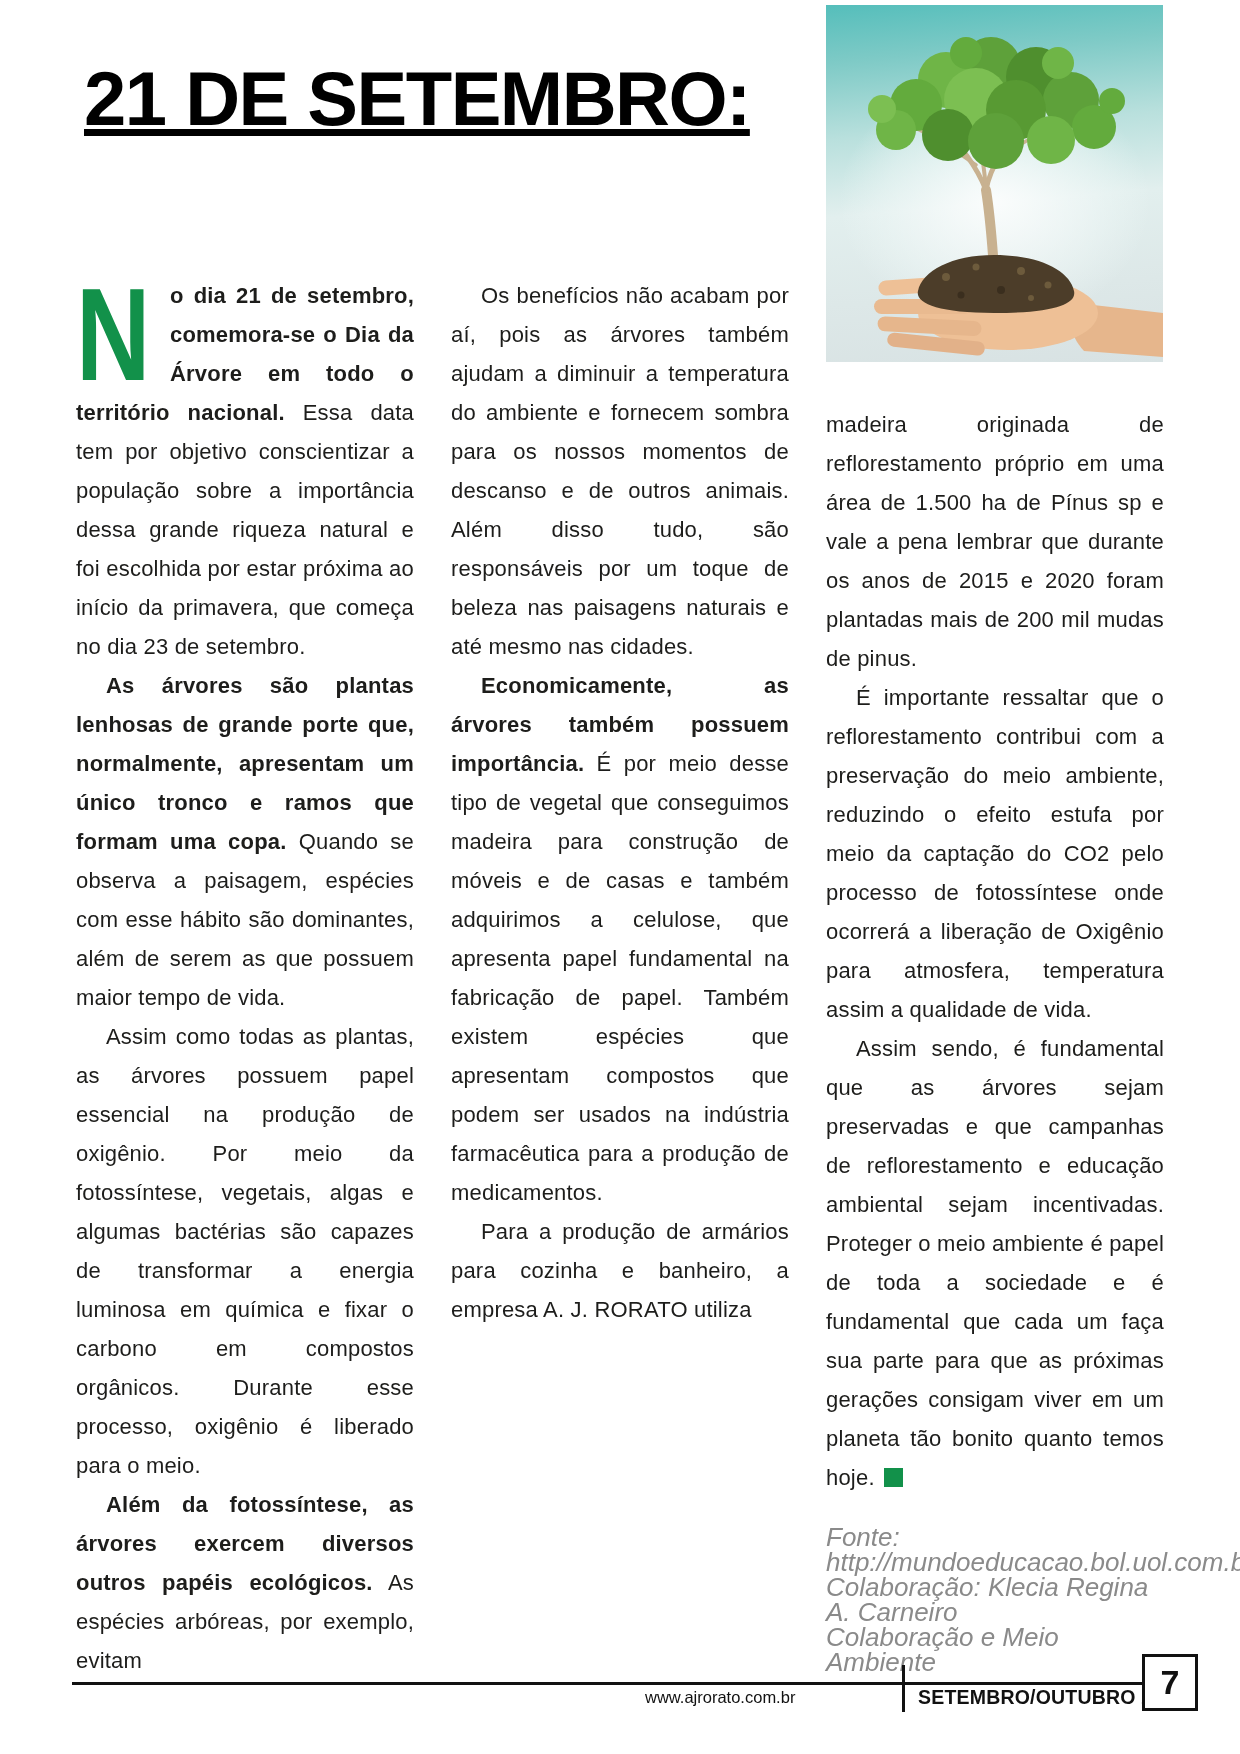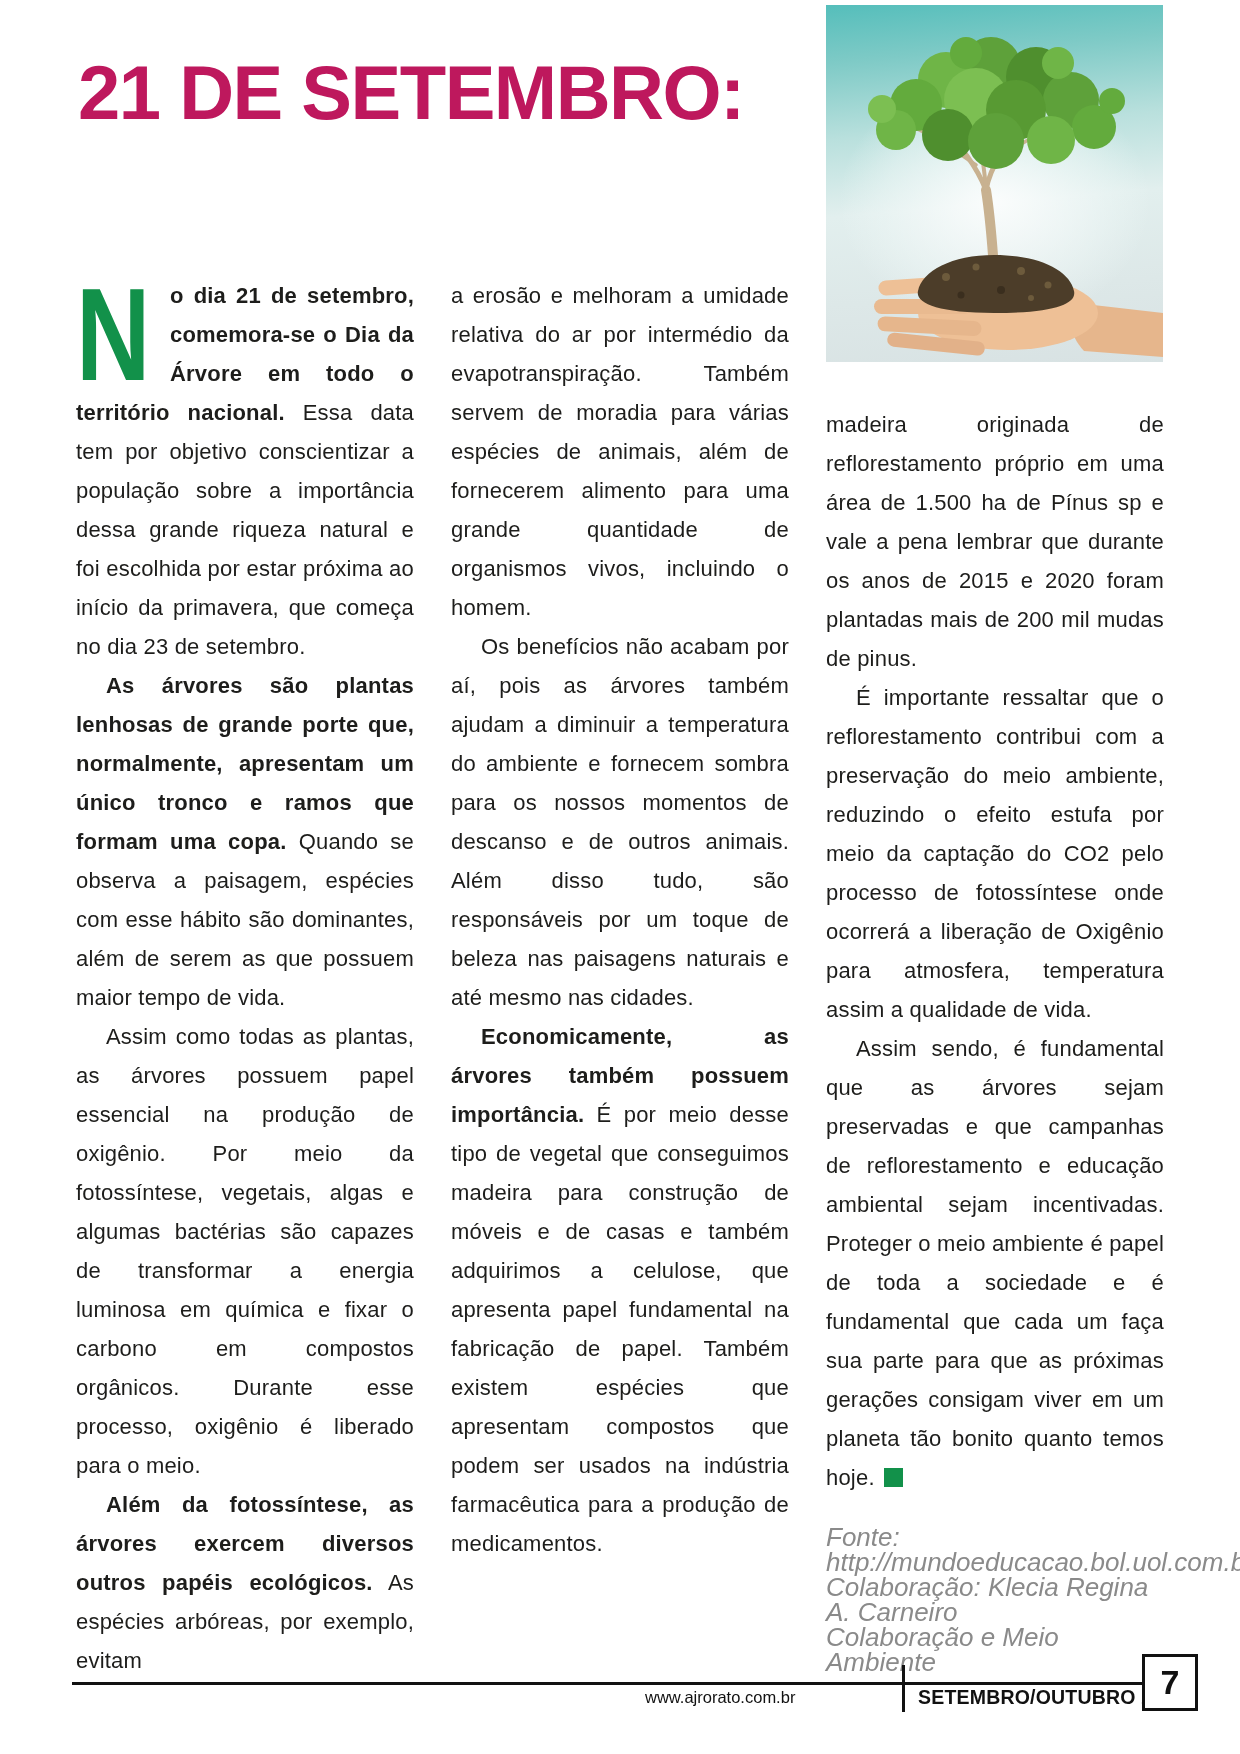--- a/index.html
+++ b/index.html
@@ -4,22 +4,22 @@
 <style>
   html,body { margin:0; padding:0; }
   body {
     width:1240px; height:1754px; background:#ffffff; position:relative;
     font-family:"Liberation Sans", sans-serif; color:#1d1d1b; overflow:hidden;
   }
   .page { position:absolute; inset:0; }
 
   
   .title {
-    position:absolute; left:74px; top:44px; margin:4px;
-    color:#be185d; font-size:76px; line-height:90px; font-weight:800; letter-spacing:-1.5px;
+    position:absolute; left:74px; top:44px; margin:10px;
+    color:#000000; font-size:76px; line-height:90px; font-weight:800; letter-spacing:-1.5px;text-decoration:underline;
   }
   .title .title-line { display:block; }
 
   
   .photo {
     position:absolute; left:826px; top:5px; width:337px; height:357px; overflow:hidden;
     background:
       radial-gradient(ellipse 200px 160px at 50% 55%, rgba(255,255,255,0.85) 0%, rgba(240,248,247,0.45) 55%, rgba(240,248,247,0) 78%),
       linear-gradient(175deg, #55bebb 0%, #7ecac6 15%, #b9e0dd 35%, #e2efee 55%, #dde8e8 78%, #d8e2e3 100%);
   }
@@ -128,23 +128,23 @@
   </div>
 
   <div class="columns" id="columns">
       <div class="col col-1">
         <p class="para"><span class="dropcap">N</span><span class="bold">o dia 21 de setembro, comemora-se o Dia da Árvore em todo o território nacional.</span><span> Essa data tem por objetivo conscientizar a população sobre a importância dessa grande riqueza natural e foi escolhida por estar próxima ao início da primavera, que começa no dia 23 de setembro.</span></p>
         <p class="para indent"><span class="bold">As árvores são plantas lenhosas de grande porte que, normalmente, apresentam um único tronco e ramos que formam uma copa.</span><span> Quando se observa a paisagem, espécies com esse hábito são dominantes, além de serem as que possuem maior tempo de vida.</span></p>
         <p class="para indent"><span>Assim como todas as plantas, as árvores possuem papel essencial na produção de oxigênio. Por meio da fotossíntese, vegetais, algas e algumas bactérias são capazes de transformar a energia luminosa em química e fixar o carbono em compostos orgânicos. Durante esse processo, oxigênio é liberado para o meio.</span></p>
         <p class="para indent"><span class="bold">Além da fotossíntese, as árvores exercem diversos outros papéis ecológicos.</span><span> As espécies arbóreas, por exemplo, evitam</span></p>
       </div>
       <div class="col col-2">
-        <p class="para"><span>a erosão e melhoram a umidade relativa do ar por intermédio da evapotranspiração. Também servem de moradia para várias espécies de animais, além de fornecerem alimento para uma grande quantidade de organismos vivos, incluindo o homem.</span></p>
         <p class="para indent"><span>Os benefícios não acabam por aí, pois as árvores também ajudam a diminuir a temperatura do ambiente e fornecem sombra para os nossos momentos de descanso e de outros animais. Além disso tudo, são responsáveis por um toque de beleza nas paisagens naturais e até mesmo nas cidades.</span></p>
         <p class="para indent"><span class="bold">Economicamente, as árvores também possuem importância.</span><span> É por meio desse tipo de vegetal que conseguimos madeira para construção de móveis e de casas e também adquirimos a celulose, que apresenta papel fundamental na fabricação de papel. Também existem espécies que apresentam compostos que podem ser usados na indústria farmacêutica para a produção de medicamentos.</span></p>
+        <p class="para indent"><span>Para a produção de armários para cozinha e banheiro, a empresa A. J. RORATO utiliza</span></p>
       </div>
       <div class="col col-3">
         <p class="para"><span>madeira originada de reflorestamento próprio em uma área de 1.500 ha de Pínus sp e vale a pena lembrar que durante os anos de 2015 e 2020 foram plantadas mais de 200 mil mudas de pinus.</span></p>
         <p class="para indent"><span>É importante ressaltar que o reflorestamento contribui com a preservação do meio ambiente, reduzindo o efeito estufa por meio da captação do CO2 pelo processo de fotossíntese onde ocorrerá a liberação de Oxigênio para atmosfera, temperatura assim a qualidade de vida.</span></p>
         <p class="para indent"><span>Assim sendo, é fundamental que as árvores sejam preservadas e que campanhas de reflorestamento e educação ambiental sejam incentivadas. Proteger o meio ambiente é papel de toda a sociedade e é fundamental que cada um faça sua parte para que as próximas gerações consigam viver em um planeta tão bonito quanto temos hoje.</span><span class="end-square"></span></p>
         <div class="fonte">
           <div>Fonte: http://mundoeducacao.bol.uol.com.br/</div>
           <div>Colaboração: Klecia Regina A. Carneiro</div>
           <div>Colaboração e Meio Ambiente</div>
         </div>

